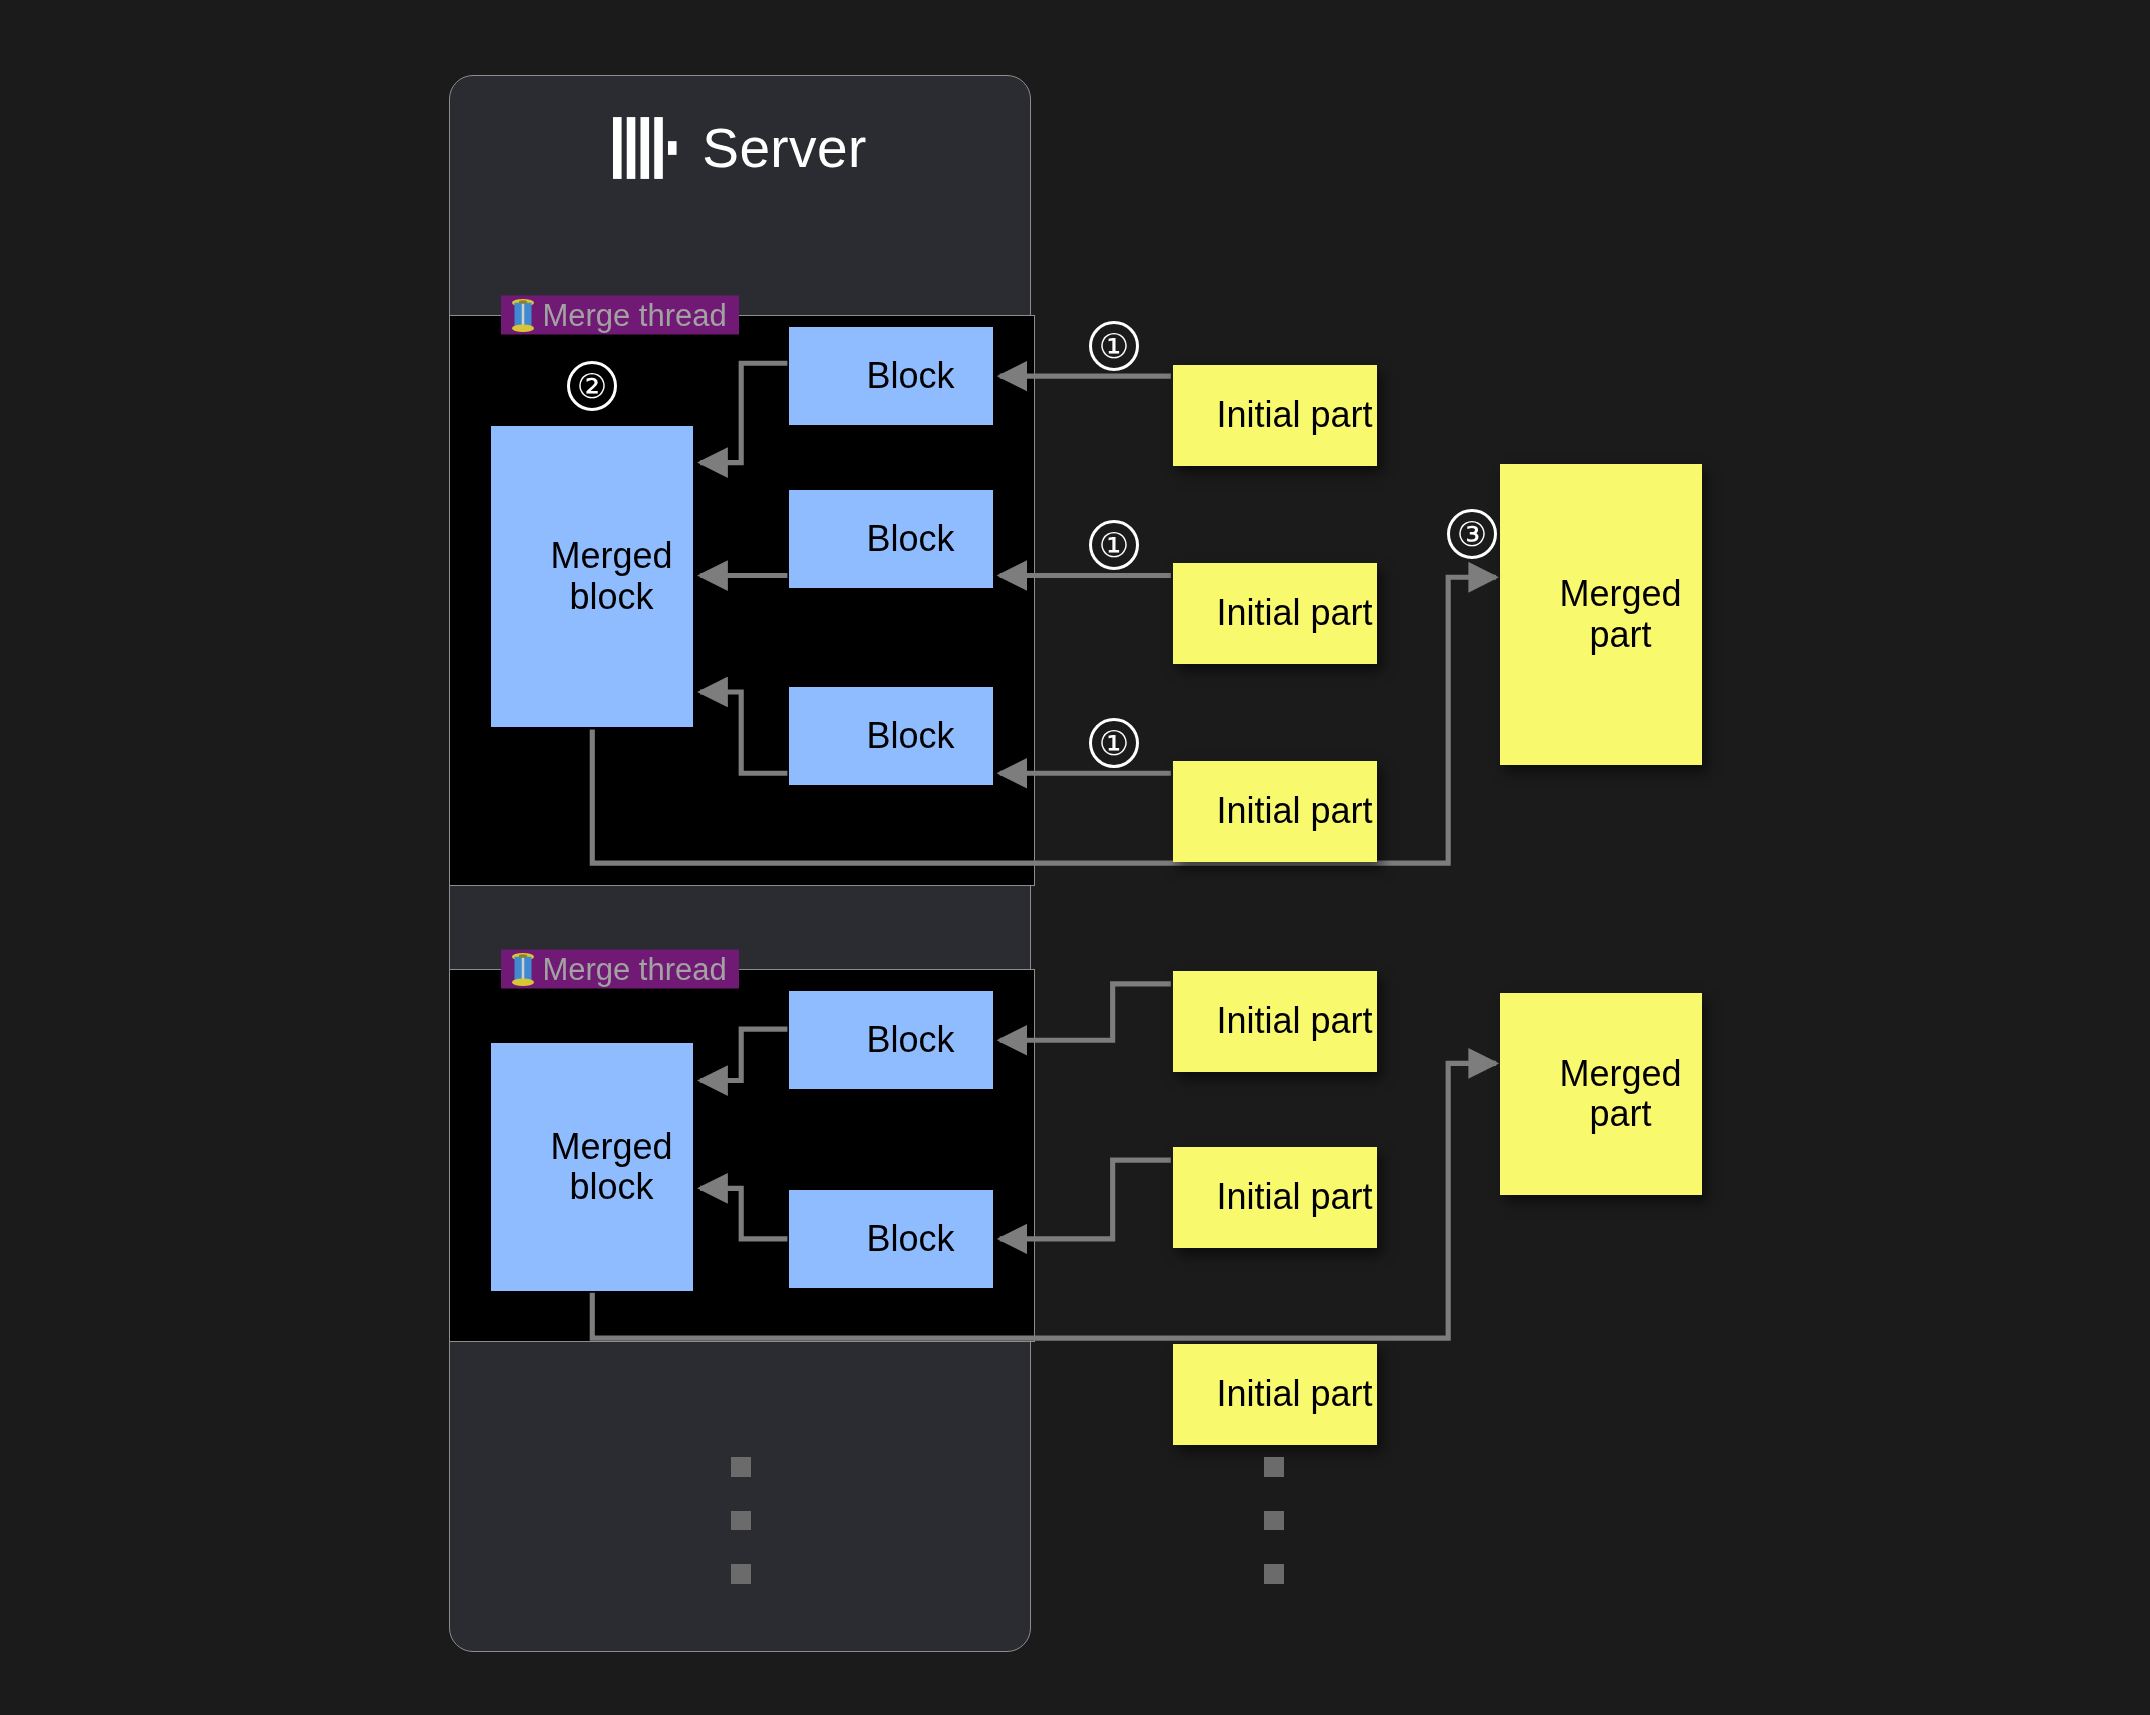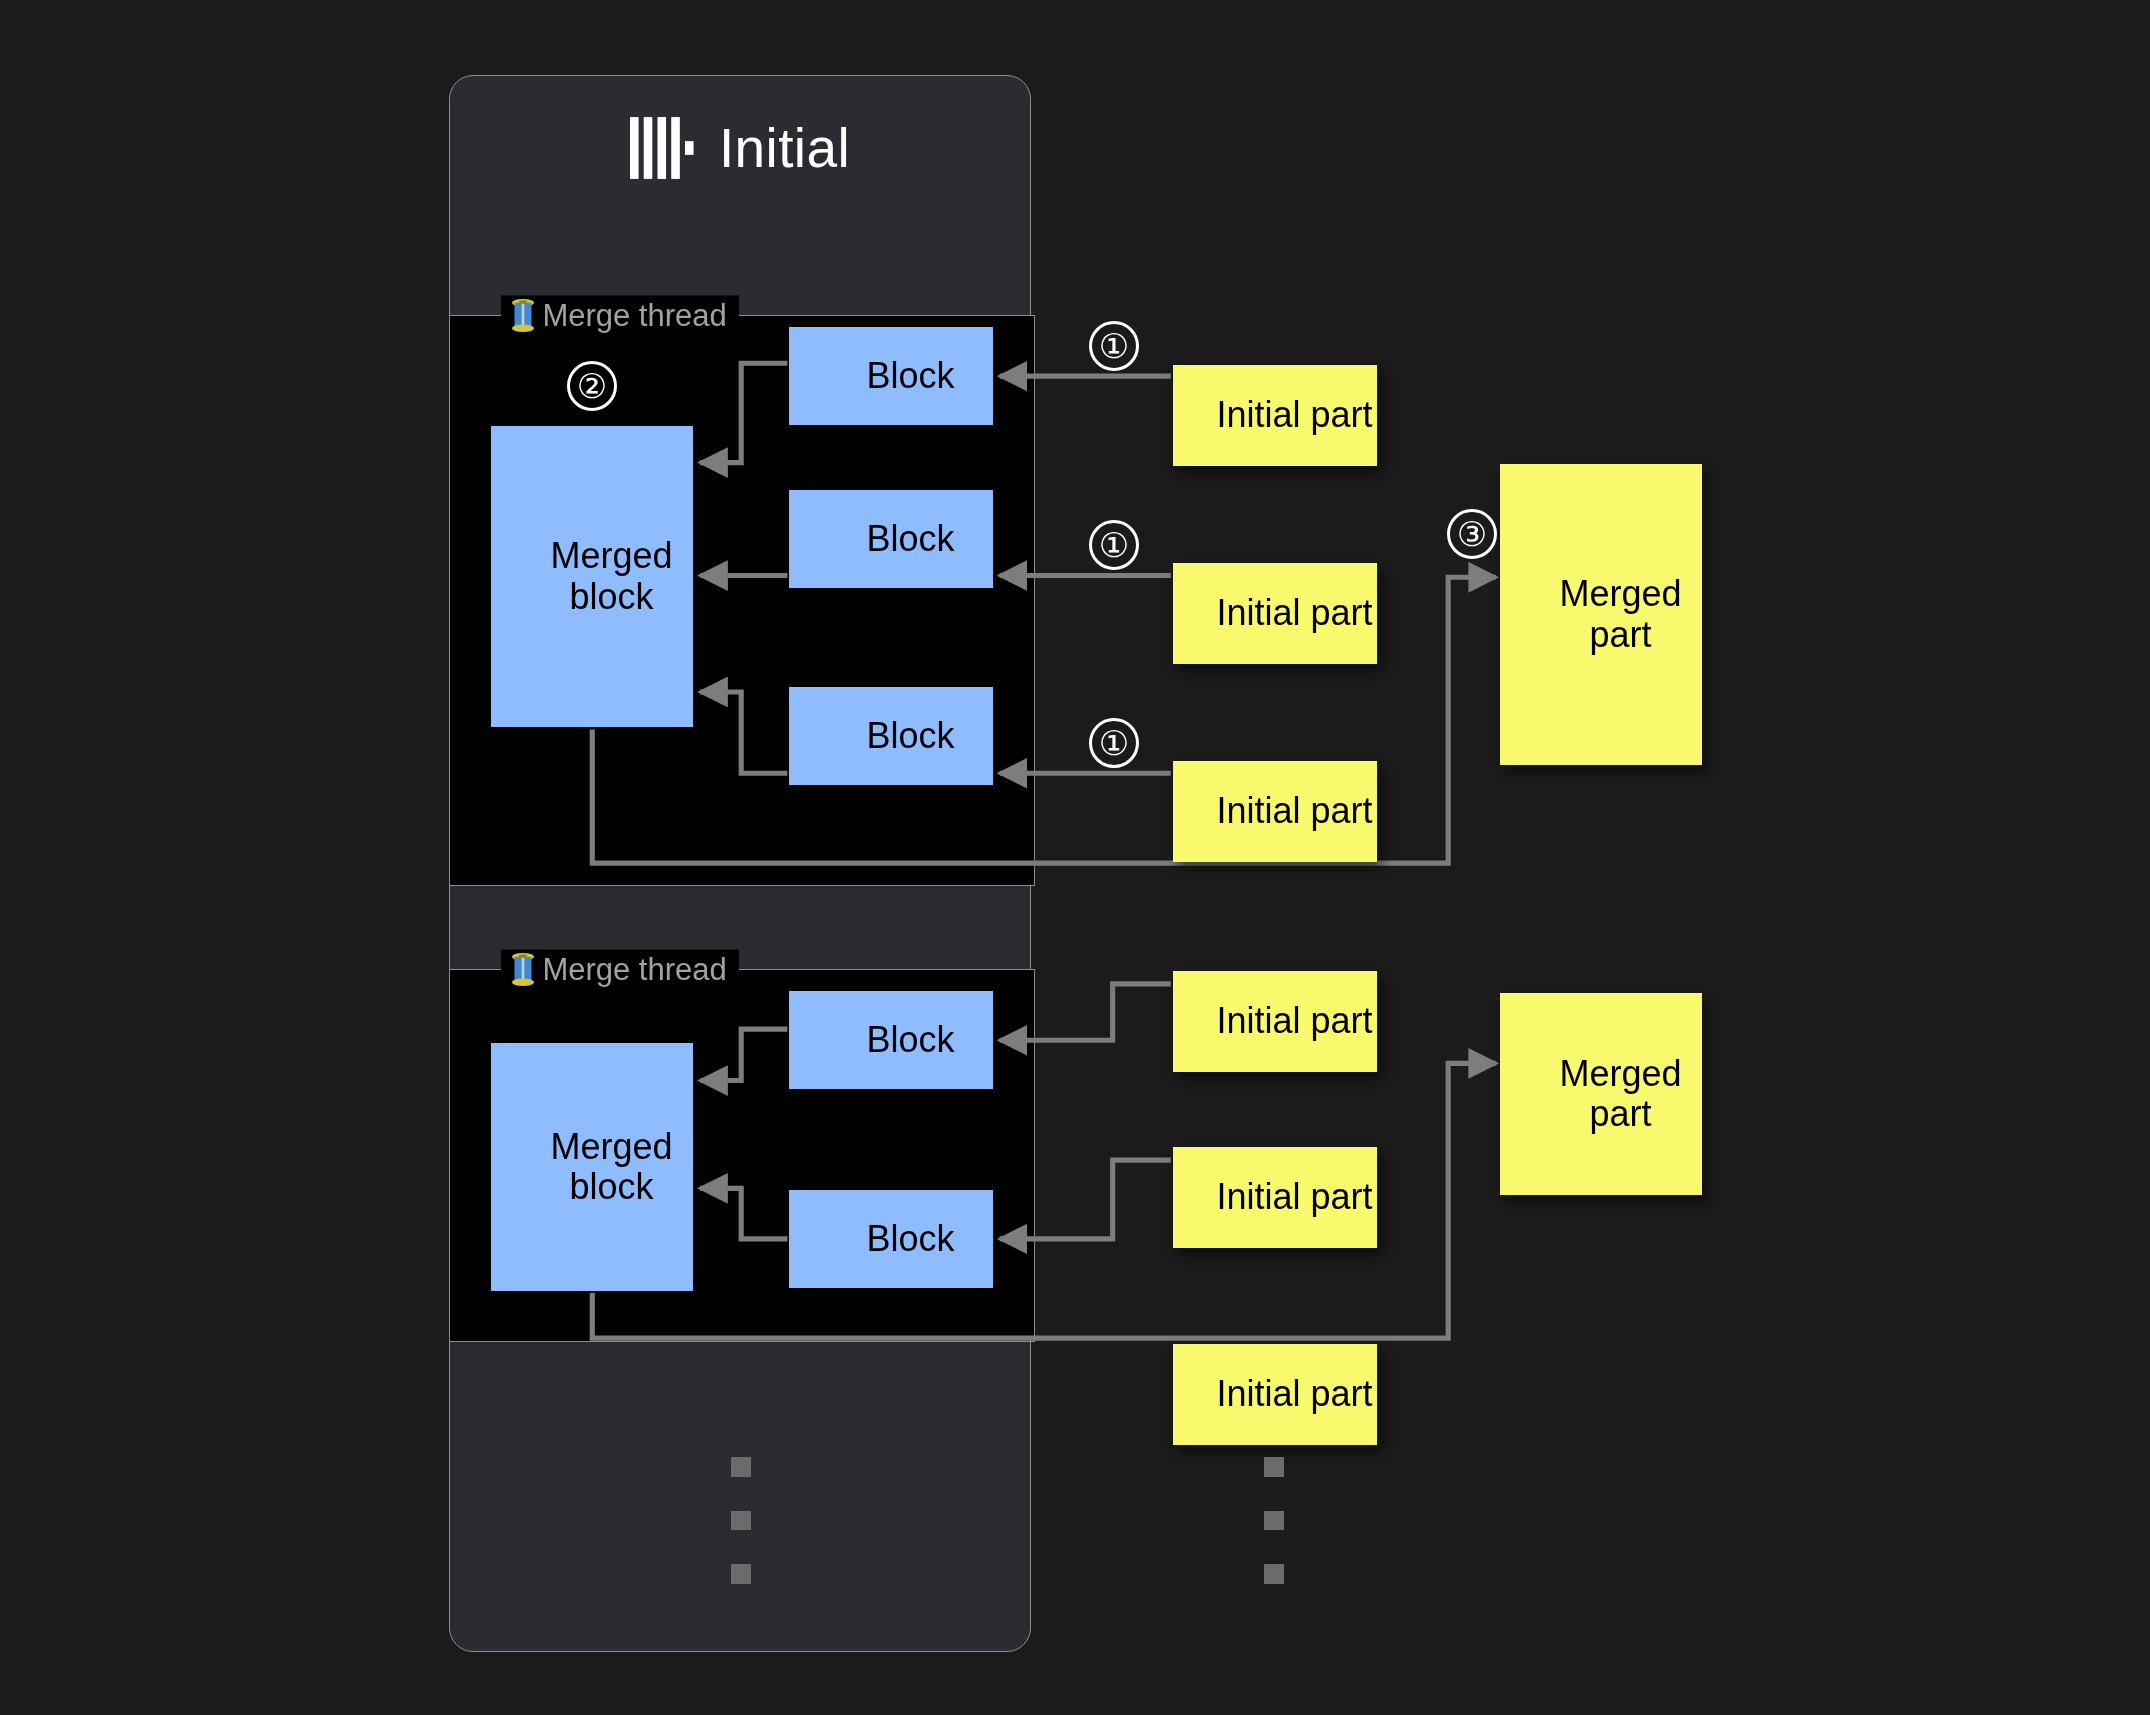--- a/index.html
+++ b/index.html
@@ -38,21 +38,21 @@
     background:#000000;
     border:1.7px solid #8d8d8d;
     box-sizing:border-box;
   }
   .thread-region.r1{left:449px;top:315px;width:586px;height:571px;}
   .thread-region.r2{left:449px;top:969px;width:586px;height:373px;}
 
   .thread-legend{
     position:absolute;
     display:flex;align-items:center;gap:6.8px;
-    background:#000000;
+    background:#701a75;
     padding:0 12px 0 8.6px;
     height:39px;
     transform:translateY(-50%);
     white-space:nowrap;
   }
   .thread-legend.l1{left:501px;top:315px;}
   .thread-legend.l2{left:501px;top:969px;}
   .thread-legend .lbl{
     color:#a2a2a2;font-size:31px;line-height:1;
   }
@@ -128,21 +128,21 @@
     <div class="server-header">
       <span>
         <svg class="ch-logo" width="67" height="62" viewBox="0 0 78 72" xmlns="http://www.w3.org/2000/svg">
           <rect x="0" y="0" width="10" height="72" fill="#ffffff"></rect>
           <rect x="16" y="0" width="10" height="72" fill="#ffffff"></rect>
           <rect x="32" y="0" width="10" height="72" fill="#ffffff"></rect>
           <rect x="48" y="0" width="10" height="72" fill="#ffffff"></rect>
           <rect x="64" y="28" width="10" height="16" fill="#ffffff"></rect>
         </svg>
       </span>
-      <span class="server-title">Initial</span>
+      <span class="server-title">Server</span>
     </div>
   </div>
 
   <div class="thread-region r1"></div>
 
   <div class="thread-region r2"></div>
 
   <svg id="arrows" xmlns="http://www.w3.org/2000/svg" viewBox="0 0 2512 2004" width="2150" height="1716">
     <defs>
       <marker id="ah" viewBox="0 0 10 10" refX="9" refY="5" markerWidth="6" markerHeight="6" orient="auto-start-reverse">

